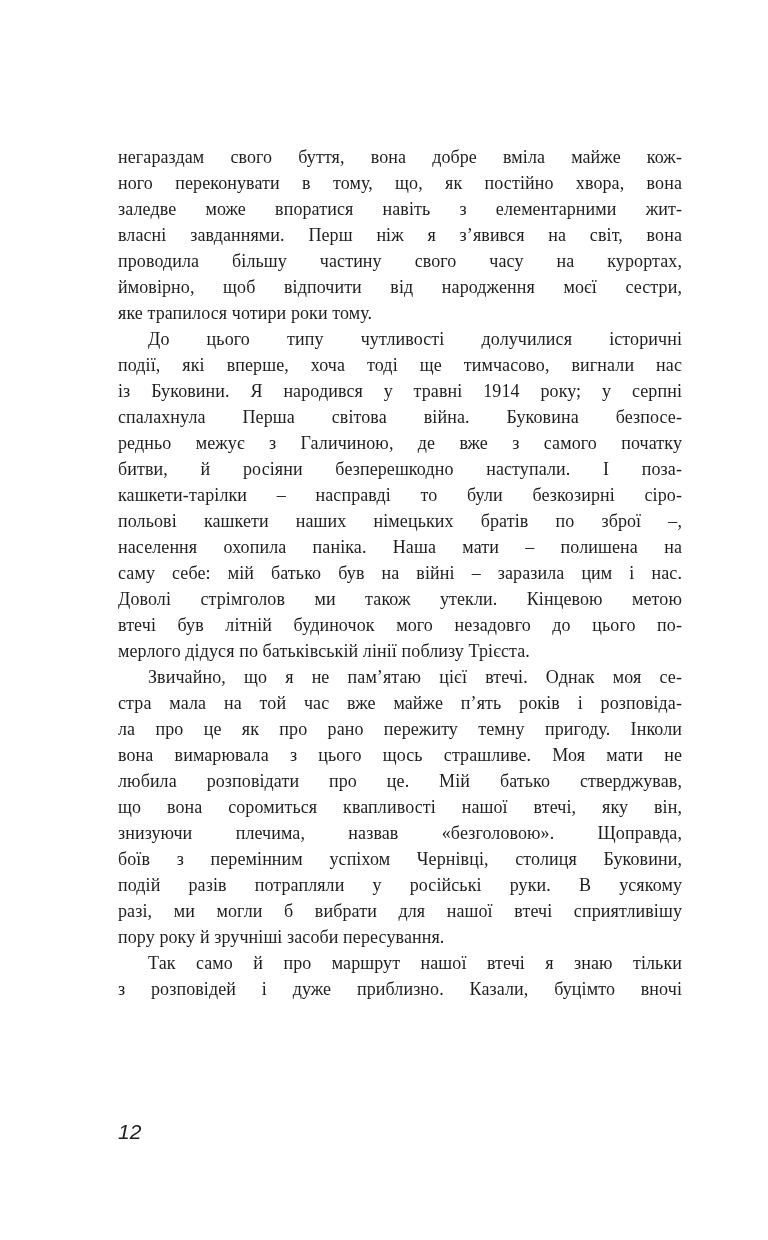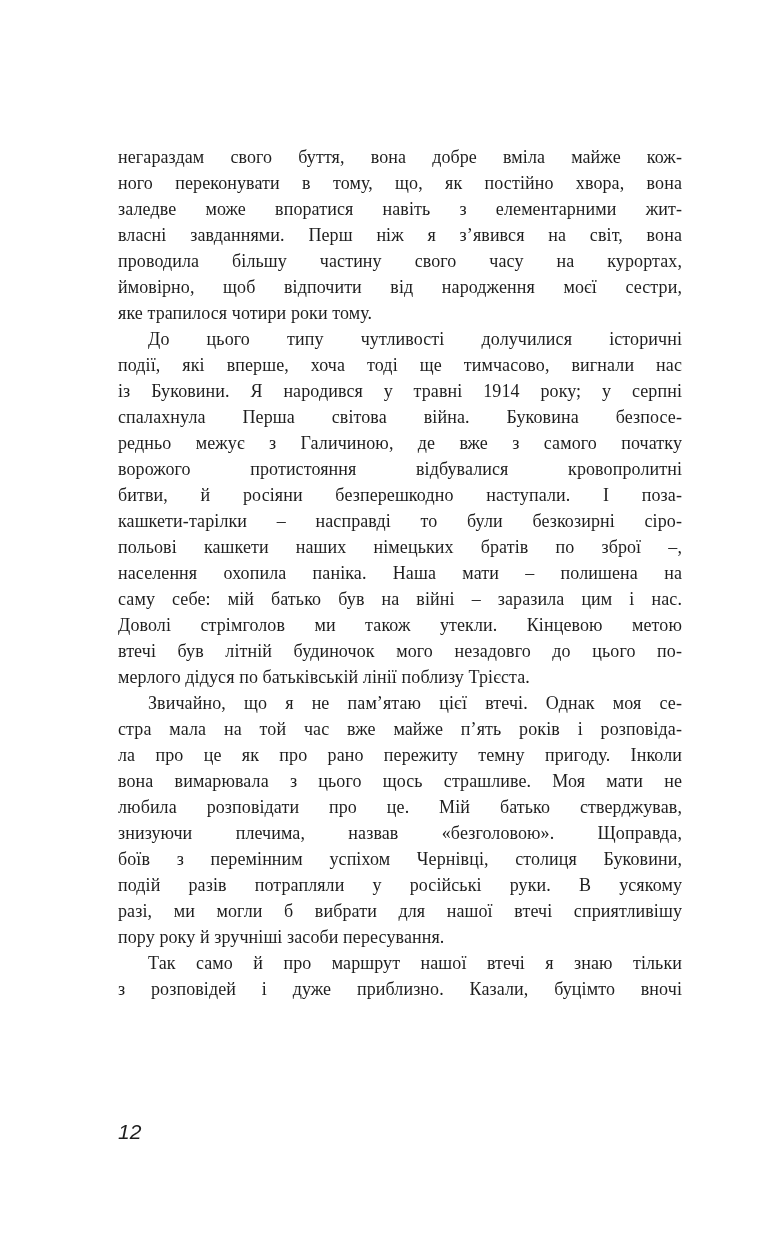--- a/index.html
+++ b/index.html
@@ -36,36 +36,36 @@
       <div class="line">проводила більшу частину свого часу на курортах,</div>
       <div class="line">ймовірно, щоб відпочити від народження моєї сестри,</div>
       <div class="line last">яке трапилося чотири роки тому.</div>
     </div>
     <div>
       <div class="line indent">До цього типу чутливості долучилися історичні</div>
       <div class="line">події, які вперше, хоча тоді ще тимчасово, вигнали нас</div>
       <div class="line">із Буковини. Я народився у травні 1914 року; у серпні</div>
       <div class="line">спалахнула Перша світова війна. Буковина безпосе-</div>
       <div class="line">редньо межує з Галичиною, де вже з самого початку</div>
-      <div class="line">ворожого протистояння відбувалися кровопролитні</div>
       <div class="line">битви, й росіяни безперешкодно наступали. І поза-</div>
       <div class="line">кашкети-тарілки – насправді то були безкозирні сіро-</div>
       <div class="line">польові кашкети наших німецьких братів по зброї –,</div>
       <div class="line">населення охопила паніка. Наша мати – полишена на</div>
       <div class="line">саму себе: мій батько був на війні – заразила цим і нас.</div>
       <div class="line">Доволі стрімголов ми також утекли. Кінцевою метою</div>
       <div class="line">втечі був літній будиночок мого незадовго до цього по-</div>
       <div class="line last">мерлого дідуся по батьківській лінії поблизу Трієста.</div>
     </div>
     <div>
       <div class="line indent">Звичайно, що я не пам’ятаю цієї втечі. Однак моя се-</div>
       <div class="line">стра мала на той час вже майже п’ять років і розповіда-</div>
       <div class="line">ла про це як про рано пережиту темну пригоду. Інколи</div>
       <div class="line">вона вимарювала з цього щось страшливе. Моя мати не</div>
       <div class="line">любила розповідати про це. Мій батько стверджував,</div>
+      <div class="line">що вона соромиться  квапливості нашої втечі, яку він,</div>
       <div class="line">знизуючи плечима, назвав «безголовою». Щоправда,</div>
       <div class="line">боїв з перемінним успіхом Чернівці, столиця Буковини,</div>
       <div class="line">подій разів потрапляли у російські руки. В усякому</div>
       <div class="line">разі, ми могли б вибрати для нашої втечі сприятливішу</div>
       <div class="line last">пору року й зручніші засоби пересування.</div>
     </div>
     <div>
       <div class="line indent">Так само й про маршрут нашої втечі я знаю тільки</div>
       <div class="line">з розповідей і дуже приблизно. Казали, буцімто вночі</div>
     </div>

